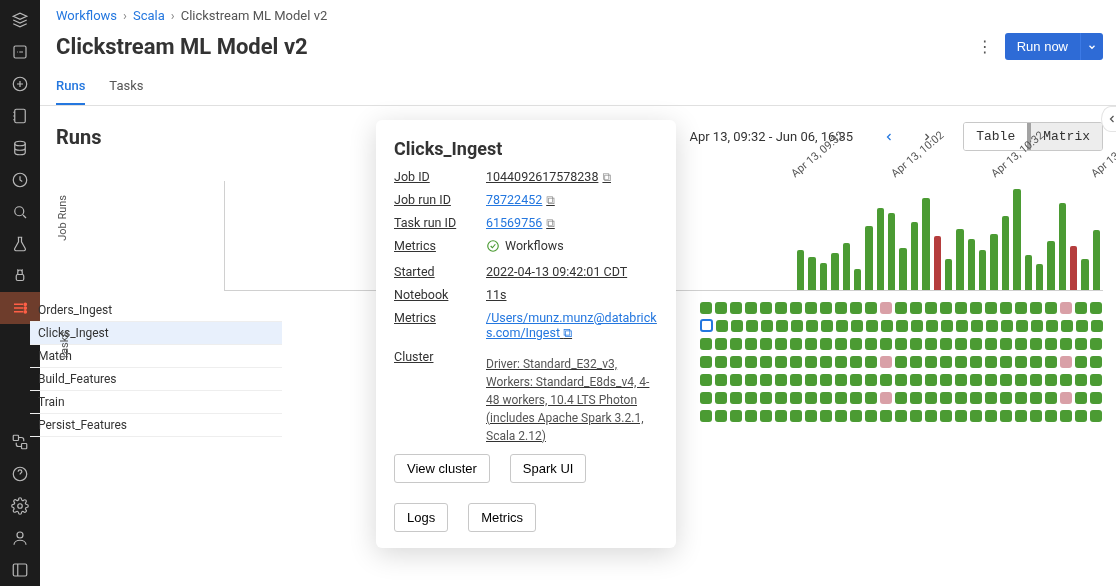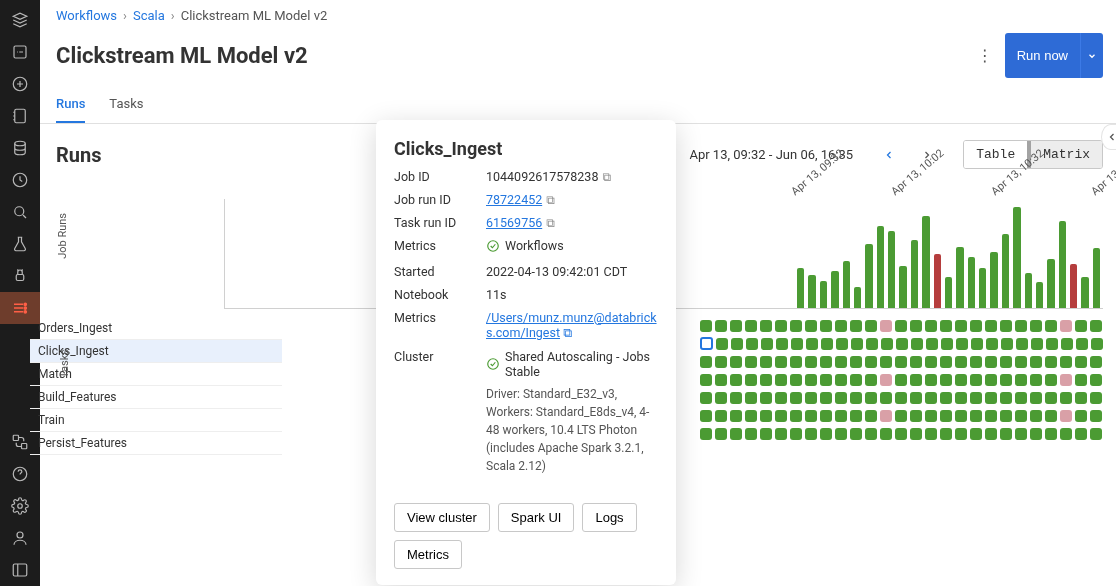--- a/index.html
+++ b/index.html
@@ -55,21 +55,21 @@
     align-items: center;
     justify-content: space-between;
   }
   .page-header h1 { font-size: 22px; font-weight: 700; }
   .header-actions { display: flex; align-items: center; gap: 10px; }
   .kebab { cursor: pointer; color: #555; width:20px; text-align:center; font-size:16px; }
   .btn-run {
     display: flex;
   }
   .btn-run .run-main {
-    background: #2e6bd6; color:#fff; border:none; padding: 15px 12px;
+    background: #2e6bd6; color:#fff; border:none; padding: 6px 12px;
     border-radius: 3px 0 0 3px; font-size: 13px; cursor: pointer;
   }
   .btn-run .run-drop {
     background: #2e6bd6; color:#fff; border:none; border-left:1px solid #3c7ae6;
     padding: 6px 6px; border-radius:0 3px 3px 0; cursor:pointer;
     display:flex;align-items:center;justify-content:center;
   }
   .tabs {
     border-bottom: 1px solid #e0e0e0;
     padding: 0 16px;
@@ -171,31 +171,31 @@
   .popover {
     position:absolute;
     left:336px; top:120px;
     width:300px;
     background:#fff; border-radius:6px;
     box-shadow: 0 6px 28px rgba(0,0,0,0.16);
     padding:18px 18px 16px;
     z-index:50;
   }
   .popover h2 { font-size:18px; font-weight:700; margin-bottom:10px; }
-  .kv { display:flex; margin:8px 0; font-size:12.5px; }
+  .kv { display:flex; margin:8px 0; font-size:12.5px;text-decoration:underline; }
   .kv .k { width:92px; color:#333; }
   .kv .v { flex:1; color:#333; word-break:break-word; }
   .kv .v a { color:#2477df; text-decoration:underline; cursor:pointer; }
   .kv .v .copy { margin-left:4px; color:#888; cursor:pointer; font-size:12px; }
   .status-pill { display:inline-flex; align-items:center; gap:5px; }
   .status-pill .dot {
     display:inline-flex;align-items:center;justify-content:center;
   }
   .cluster-sub { font-size:12px; color:#555; margin-top:6px; line-height:1.5; }
-  .pop-actions { display:flex; flex-wrap:wrap; gap:8px; margin-top:28px; }
+  .pop-actions { display:flex; flex-wrap:wrap; gap:20px; margin-top:9px; }
   .pop-actions button {
     background:#fff; border:1px solid #c8c8c8; border-radius:3px;
     padding:6px 12px; font-size:13px; cursor:pointer;
   }
   .sidebar svg, .icon-svg { width:18px; height:18px; }
 </style>
 </head>
 <body>
 
 <div class="sidebar">
@@ -650,29 +650,20 @@
         <div class="k">Notebook</div>
       <div class="v">11s</div>
       </div>
     <div class="kv">
         <div class="k">Metrics</div>
       <div class="v"><a>/Users/munz.munz@databricks.com/Ingest</a> <span style="color:#2477df;">⧉</span></div>
       </div>
     <div class="kv" style="align-items:flex-start;">
         <div class="k">Cluster</div>
       <div class="v">
-        <span class="status-pill">
-          <span class="dot">
-              <svg width="14" height="14" viewBox="0 0 24 24" fill="none" stroke="#4b9b33" stroke-width="2">
-                <circle cx="12" cy="12" r="9"></circle>
-                <path d="M8 12l3 3 5-6"></path>
-              </svg>
-            </span>
-          <span>Shared Autoscaling - Jobs Stable</span>
-        </span>
         <div class="cluster-sub">Driver: Standard_E32_v3, Workers: Standard_E8ds_v4, 4-48 workers, 10.4 LTS Photon (includes Apache Spark 3.2.1, Scala 2.12)</div>
       </div>
       </div>
     <div class="pop-actions">
       <button>View cluster</button>
       <button>Spark UI</button>
       <button>Logs</button>
       <button>Metrics</button>
     </div>
   </div>

